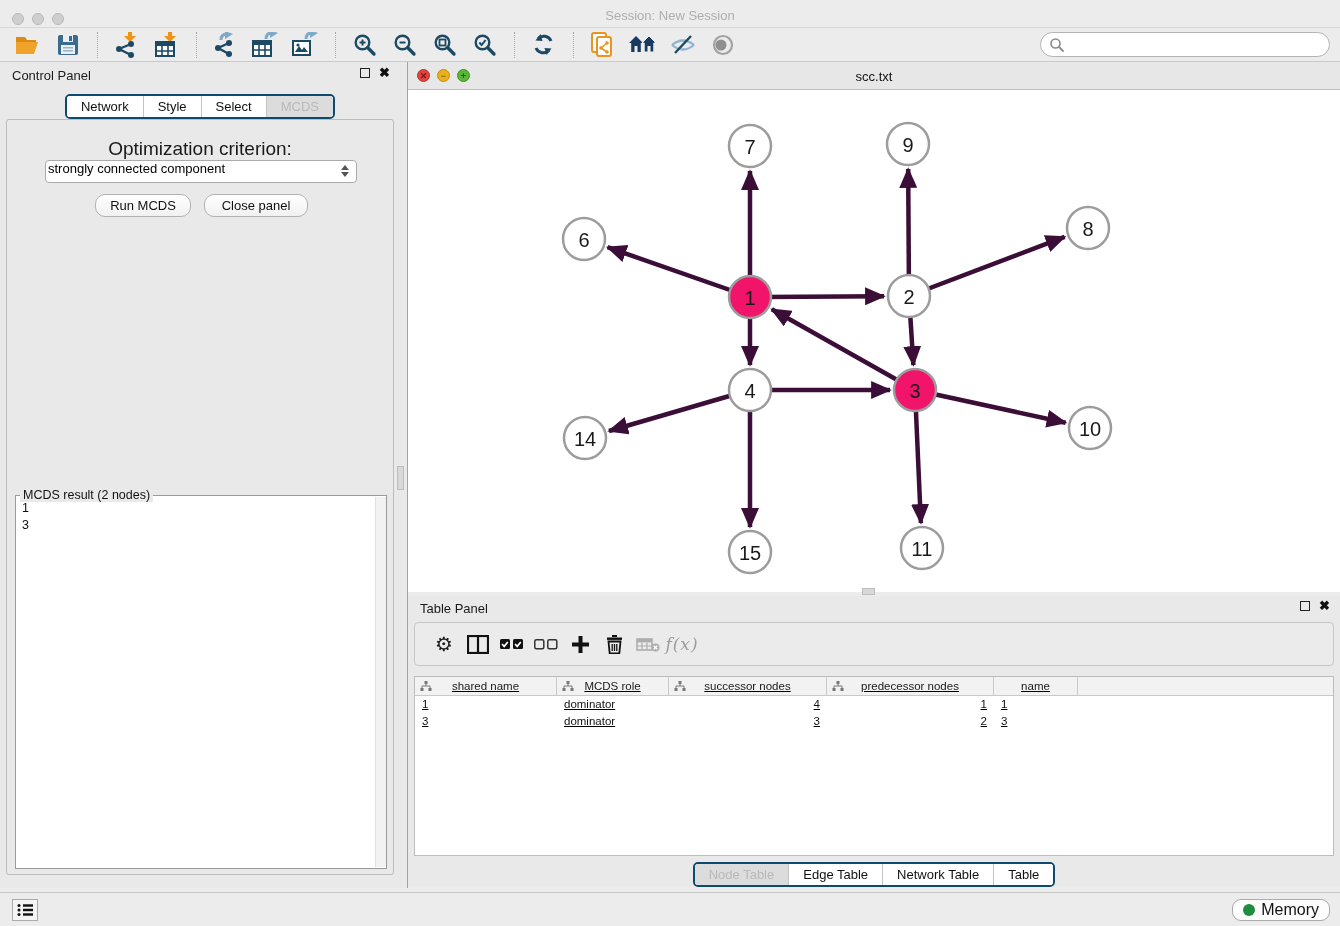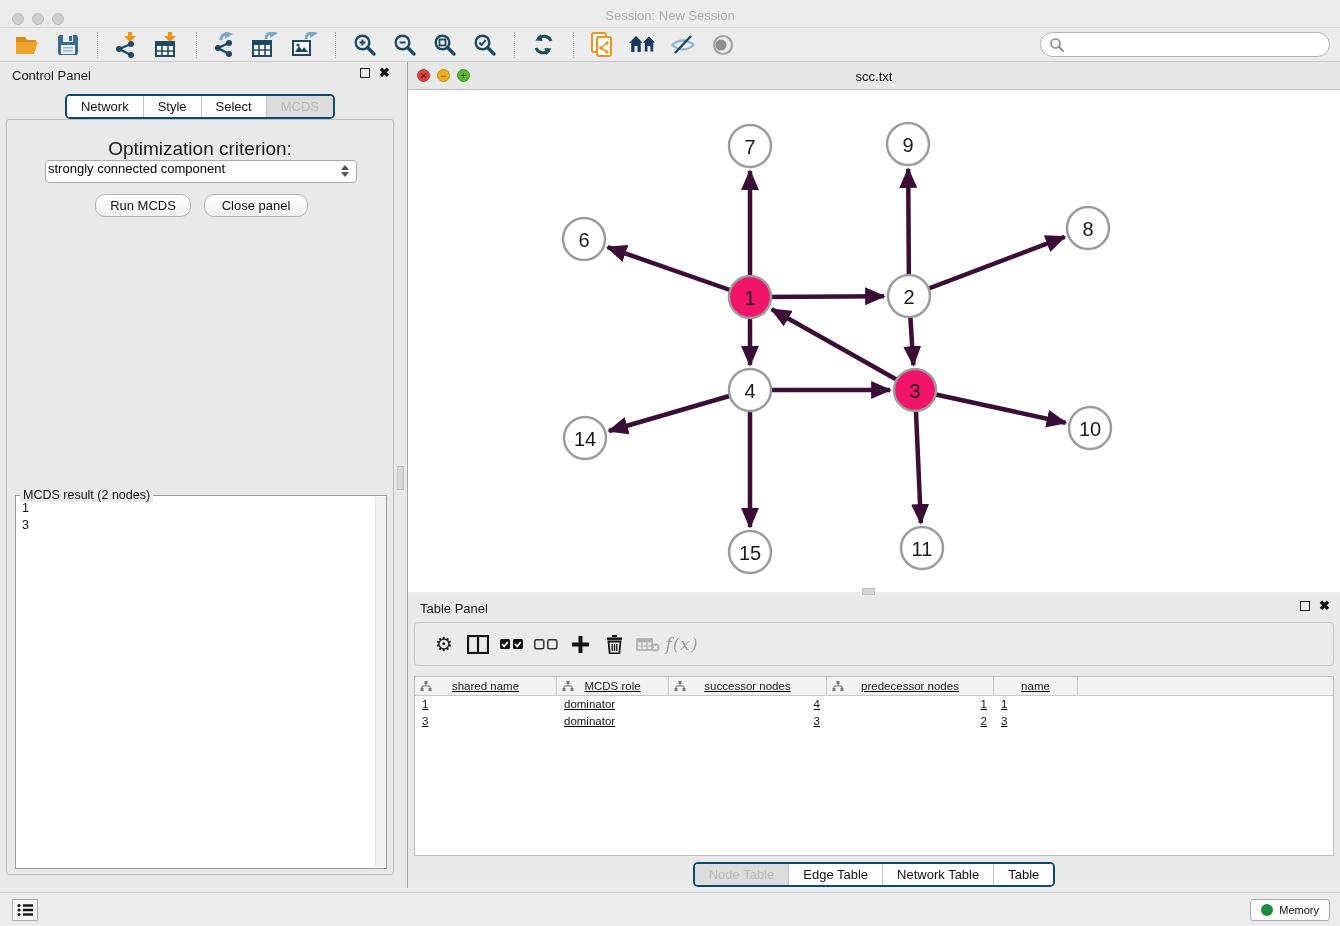--- a/index.html
+++ b/index.html
@@ -74,21 +74,21 @@
   #tp-thead { display:flex; height:19px; background:#f2f2f2; border-bottom:1px solid #c9c9c9; }
   .th { position:relative; font-size:11.5px; color:#1a1a1a; text-align:center; line-height:19px; border-right:1px solid #c9c9c9; }
   .th .hier { position:absolute; left:5px; top:4px; }
   .tr { display:flex; height:17px; }
   .td { font-size:11.5px; color:#111; line-height:17px; padding:0 7px; white-space:nowrap; overflow:hidden; }
   #tp-tabs { position:absolute; left:0; top:266px; width:100%; display:flex; justify-content:center; }
 
   
   #status-bar { left:0; top:892px; width:1340px; height:34px; background:#ececec; border-top:1px solid #c6c6c6; }
   #list-btn { position:absolute; left:12px; top:6px; width:26px; height:22px; background:#f4f4f4; border:1px solid #ababab; display:flex; align-items:center; justify-content:center; }
-  #memory-btn { position:absolute; right:10px; top:6px; height:22px; padding:0 10px; background:#fdfdfd; border:1px solid #ababab; border-radius:3px; display:flex; align-items:center; gap:6px; font-size:11px; color:#111; }
+  #memory-btn { position:absolute; right:10px; top:6px; height:22px; padding:0 10px; background:#fdfdfd; border:1px solid #ababab; border-radius:9px; display:flex; align-items:center; gap:6px; font-size:16px; color:#111; }
   #memory-dot { width:12px; height:12px; border-radius:50%; background:#1e8e3e; }
 </style>
 </head>
 <body>
 
 <div id="top-accent" class="abs"></div>
 <div id="titlebar" class="abs">
   <div id="app-lights" class="abs">
     <span class="traffic"></span><span class="traffic"></span><span class="traffic"></span>
   </div>

